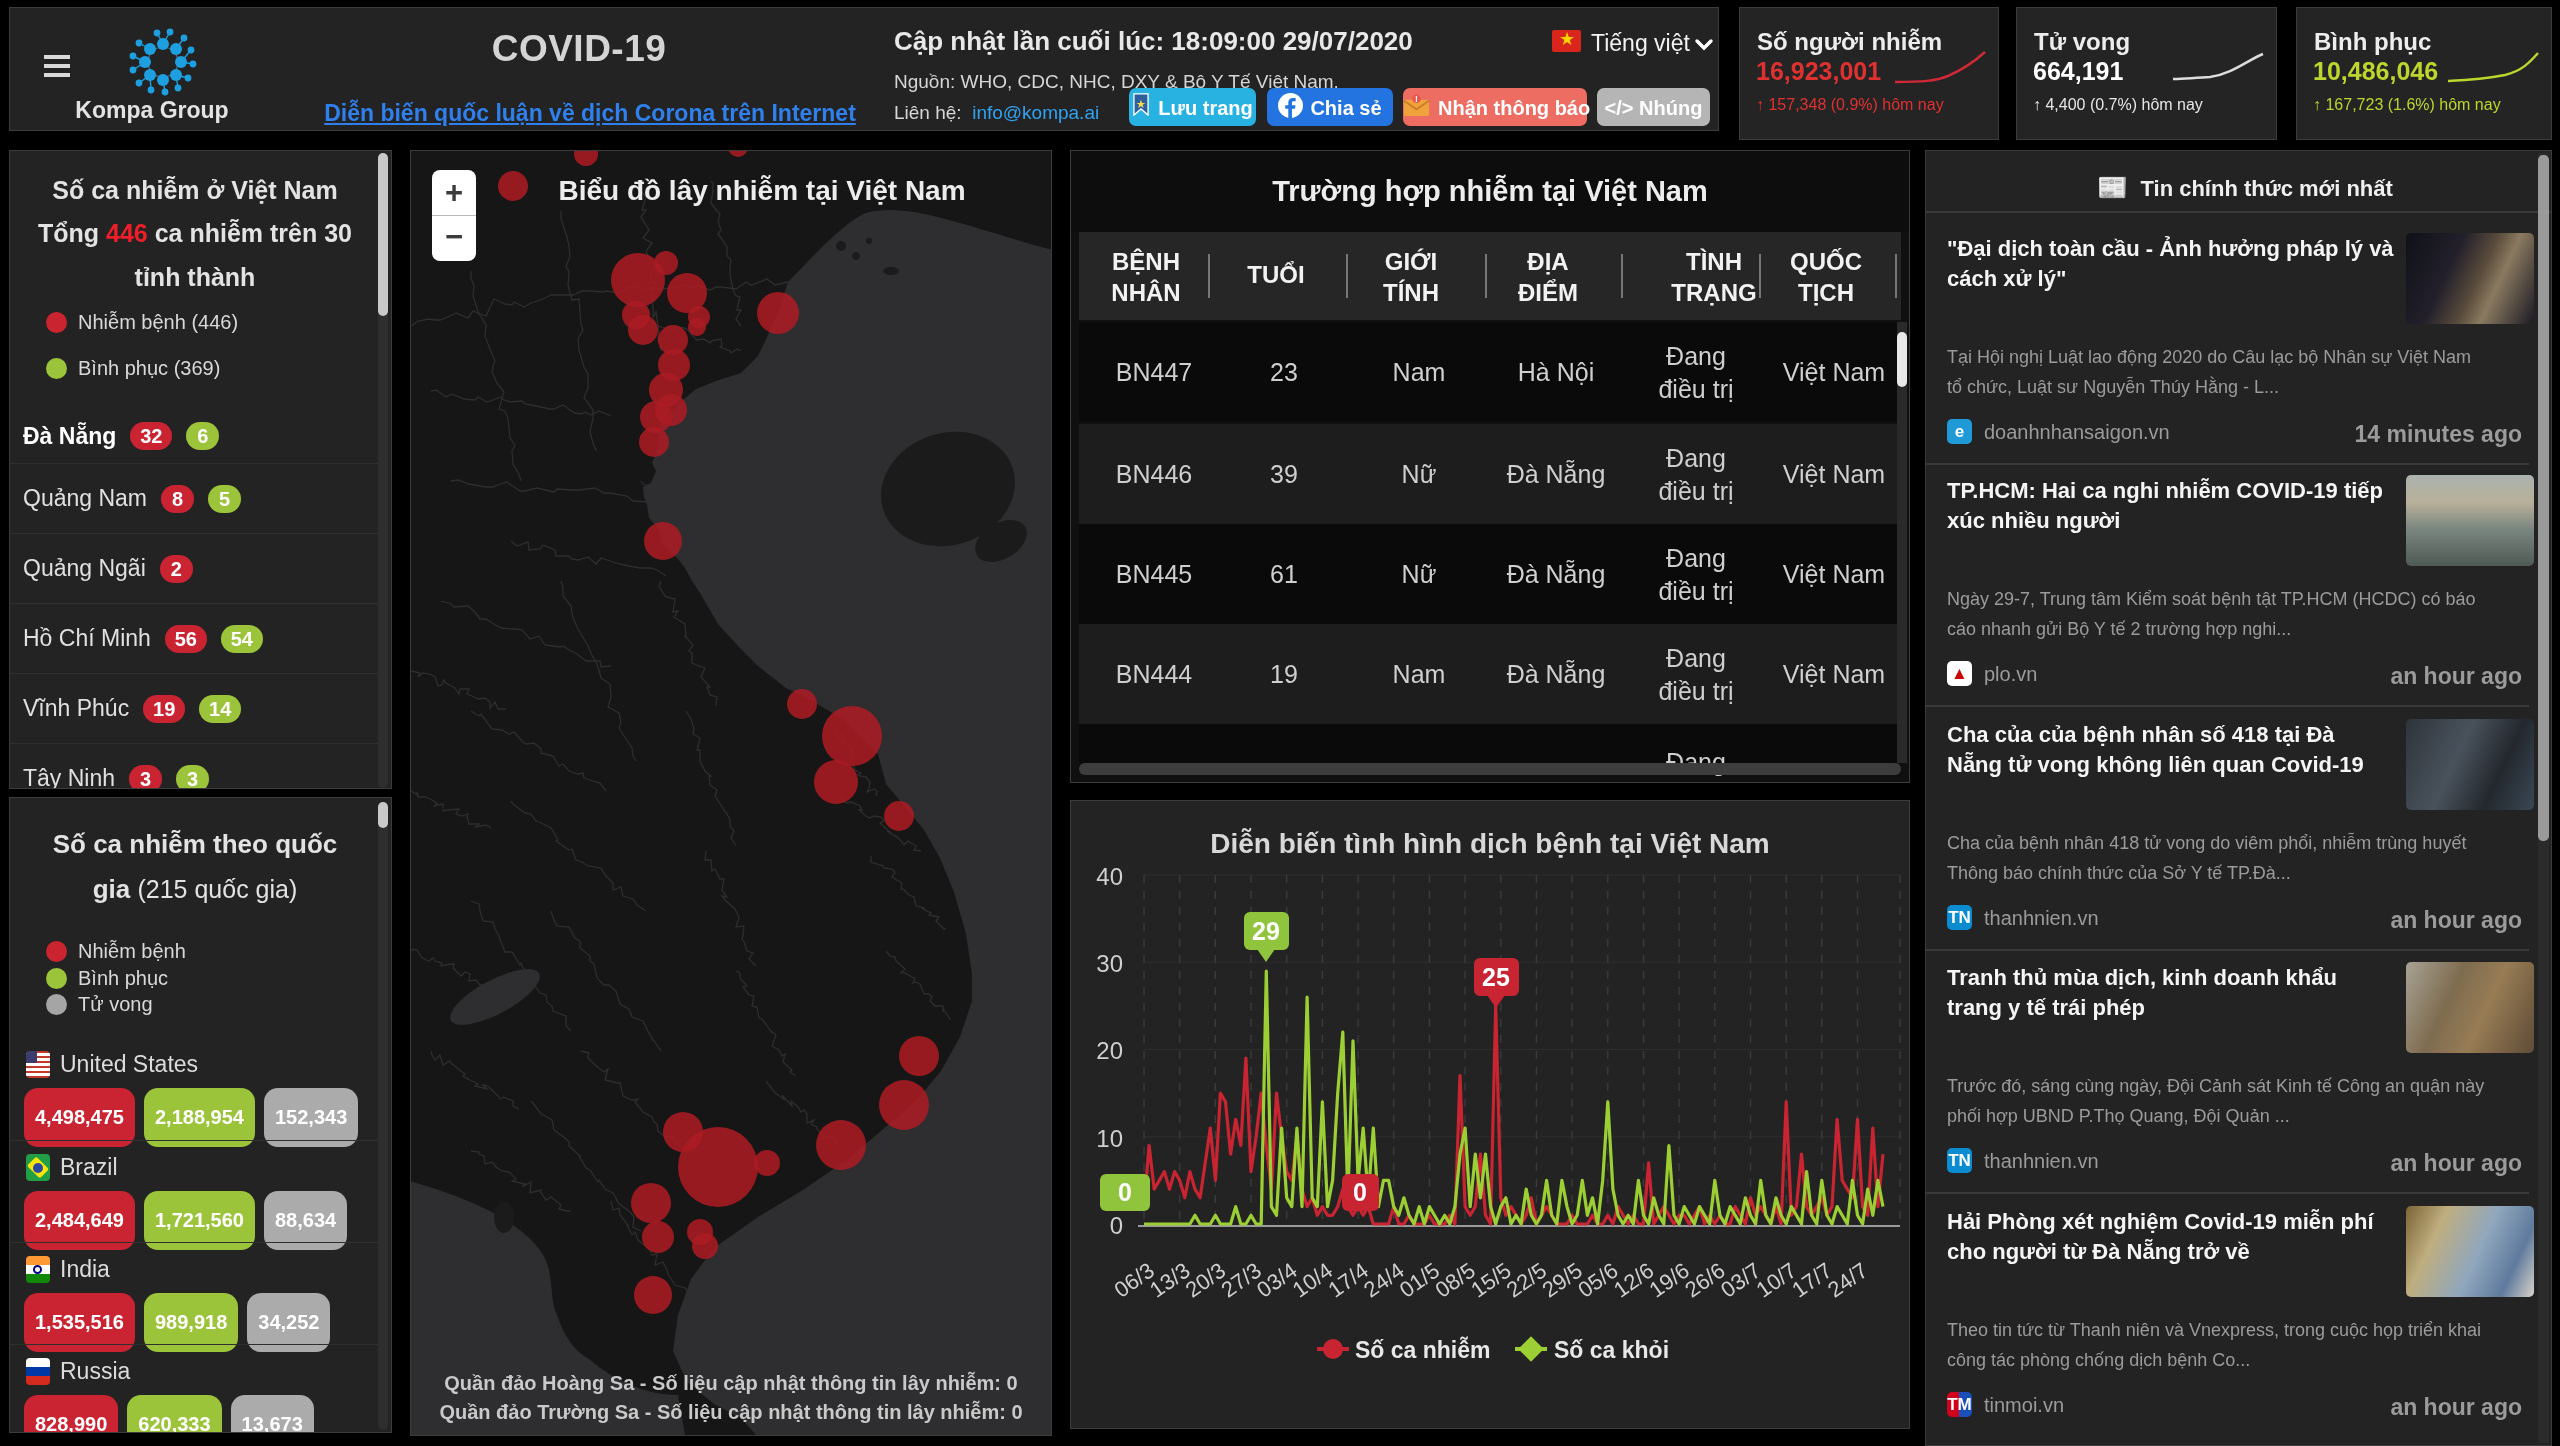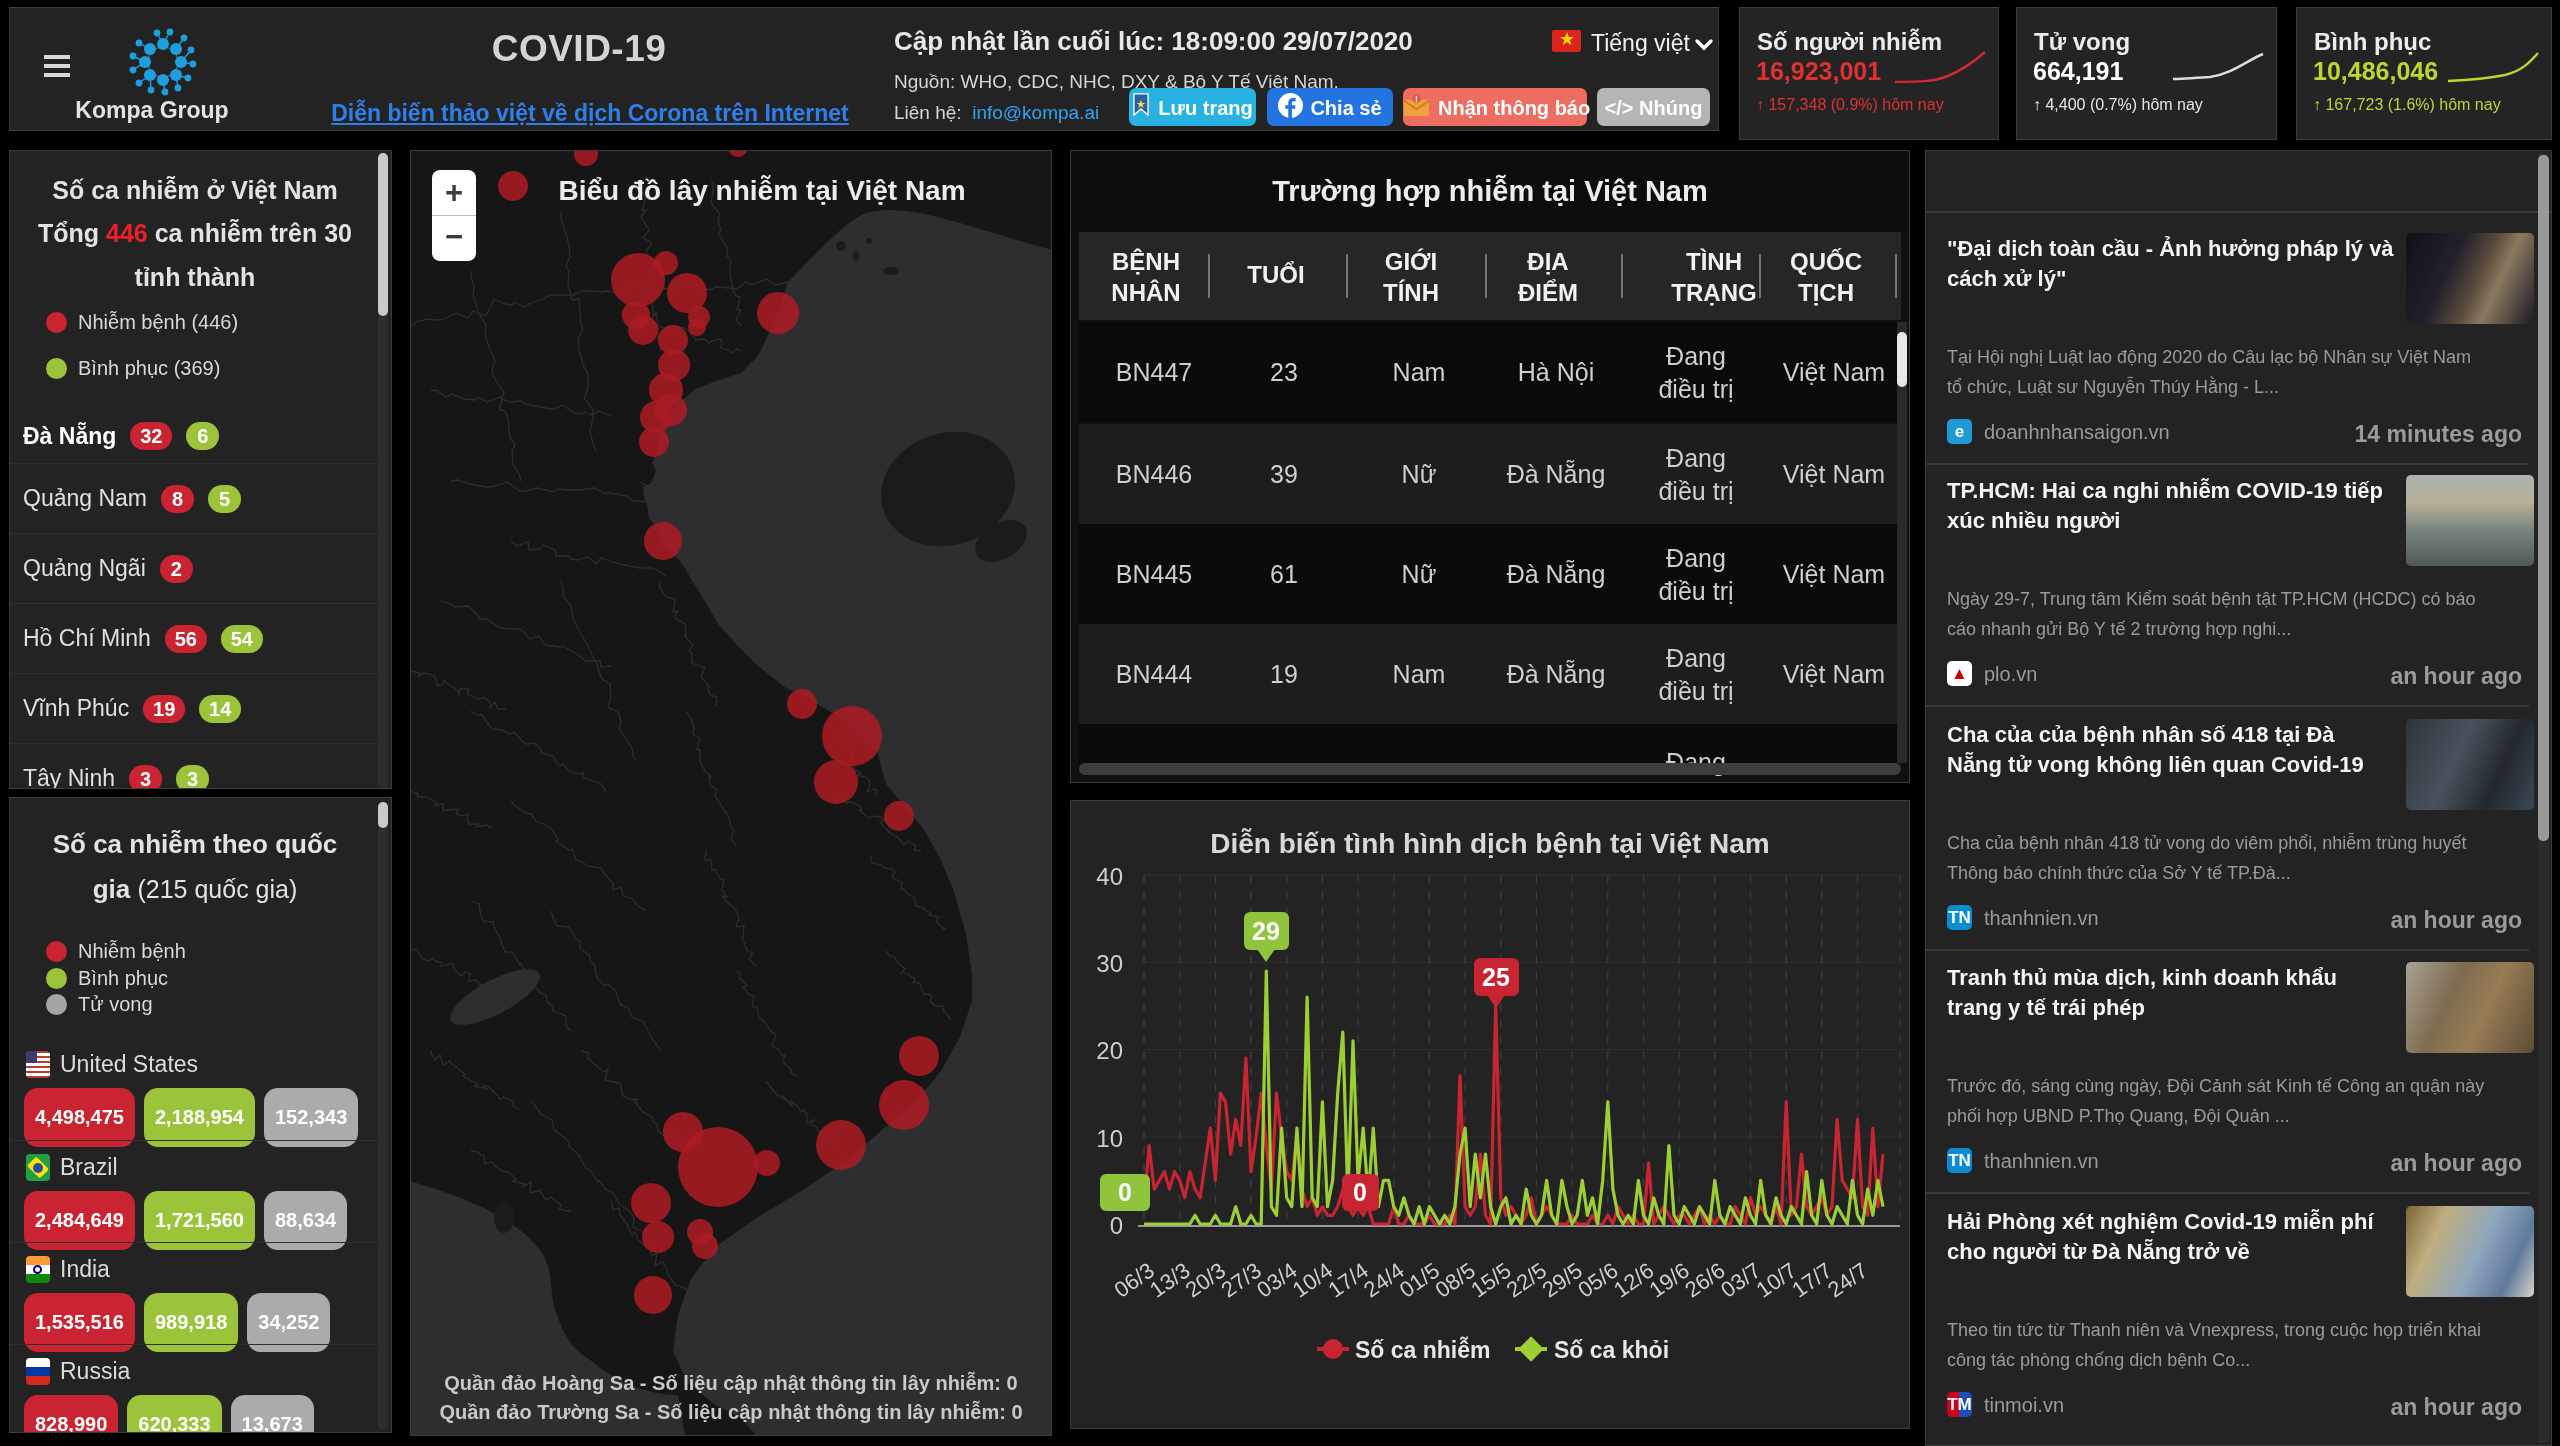--- a/index.html
+++ b/index.html
@@ -107,21 +107,21 @@
         <line x1="34" y1="52" x2="36" y2="64"></line>
         <line x1="21" y1="47" x2="22" y2="62"></line>
         <line x1="21" y1="47" x2="10" y2="55"></line>
         <line x1="16" y1="34" x2="4" y2="42"></line>
         <line x1="16" y1="34" x2="4" y2="28"></line>
         <line x1="21" y1="21" x2="10" y2="15"></line>
     </g>
   </svg>
   <div style="position:absolute;left:52px;top:89px;width:180px;text-align:center;font-size:23px;font-weight:bold;color:#e3e3e3;">Kompa Group</div>
   <div style="position:absolute;left:369px;top:20px;width:400px;text-align:center;font-size:37px;font-weight:bold;color:#d4d4d4;letter-spacing:0.5px;">COVID-19</div>
-  <div style="position:absolute;left:250px;top:92px;width:660px;white-space:nowrap;text-align:center;font-size:23px;font-weight:bold;color:#2f80ed;text-decoration:underline;">Diễn biến thảo việt về dịch Corona trên Internet</div>
+  <div style="position:absolute;left:250px;top:92px;width:660px;white-space:nowrap;text-align:center;font-size:23px;font-weight:bold;color:#2f80ed;text-decoration:underline;">Diễn biến quốc luận về dịch Corona trên Internet</div>
   <div style="position:absolute;left:884px;top:18px;font-size:26px;font-weight:bold;color:#e8e8e8;">Cập nhật lần cuối lúc: 18:09:00 29/07/2020</div>
   <div style="position:absolute;left:884px;top:63px;font-size:19px;color:#d6d6d6;">Nguồn: WHO, CDC, NHC, DXY &amp; Bộ Y Tế Việt Nam.</div>
   <div style="position:absolute;left:884px;top:94px;font-size:19px;color:#d6d6d6;">Liên hệ: &nbsp;<span style="color:#31a2f2;">info@kompa.ai</span></div>
   <div style="position:absolute;left:1542px;top:22px;width:29px;height:22px;background:#da251d;border-radius:2px;">
       <span style="position:absolute;left:7px;top:-2px;color:#ffd600;font-size:18px;">★</span>
     </div>
   <div style="position:absolute;left:1581px;top:22px;font-size:23px;color:#f2f2f2;">Tiếng việt</div>
   <svg style="position:absolute;left:1684px;top:30px;" width="20" height="14" viewBox="0 0 20 14">
       <path d="M3,3 L10,10 L17,3" stroke="#fff" stroke-width="3.4" fill="none" stroke-linecap="round"></path>
     </svg>
@@ -457,20 +457,21 @@
 <line x1="246" y1="548" x2="278" y2="548" stroke="#c92432" stroke-width="4"></line>
         <circle cx="262" cy="548" r="10" fill="#c92432"></circle>
 <text x="284" y="557">Số ca nhiễm</text>
 <line x1="444" y1="548" x2="476" y2="548" stroke="#9ccf34" stroke-width="4"></line>
         <rect x="451" y="539" width="18" height="18" fill="#9ccf34" transform="rotate(45 460 548)"></rect>
 <text x="483" y="557">Số ca khỏi</text>
 </g>
 </svg>
   </div>
 <div class="p" id="news">
+  <div style="position:absolute;left:14px;top:22px;width:610px;text-align:center;font-size:22px;font-weight:bold;color:#f0f0f0;"><span style="font-size:25px;">📰</span>&nbsp; Tin chính thức mới nhất</div>
   <div class="ndiv" style="top:60px;"></div>
   <div class="art" style="top:81px;">
     <div class="ntit">"Đại dịch toàn cầu - Ảnh hưởng pháp lý và<br>cách xử lý"</div>
     <div class="nthumb" style="background:linear-gradient(115deg,#0e1118 0%,#23202b 35%,#5a4c3c 55%,#8a7a60 68%,#1c1a24 100%);"></div>
     <div class="nbody">Tại Hội nghị Luật lao động 2020 do Câu lạc bộ Nhân sự Việt Nam<br>tổ chức, Luật sư Nguyễn Thúy Hằng - L...</div>
     <div class="nfoot"><span class="fav" style="background:#1f9ad6;color:#fff;">e</span><span class="nsrc">doanhnhansaigon.vn</span><span class="ntime">14 minutes ago</span></div>
     <div class="ndiv2"></div>
   </div>
   <div class="art" style="top:323px;">
     <div class="ntit">TP.HCM: Hai ca nghi nhiễm COVID-19 tiếp<br>xúc nhiều người</div>

